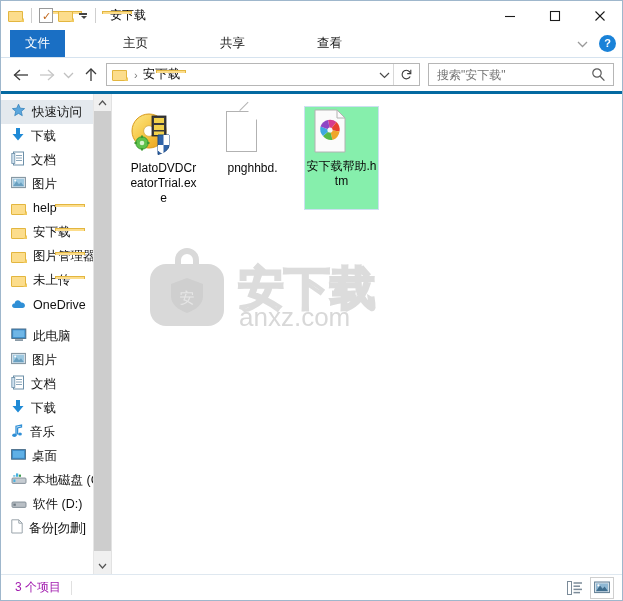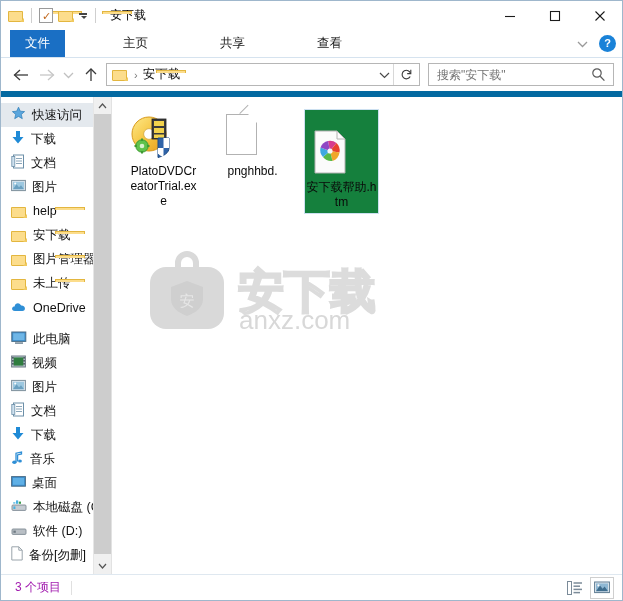--- a/index.html
+++ b/index.html
@@ -259,21 +259,21 @@
   }
   .search-ico {
     position: absolute;
     right: 7px; top: 3px;
   }
 
   
   .content {
     flex: 1;
     display: flex;
-    border-top: 6px solid #0369a1;
+    border-top: 3px solid #0369a1;
     min-height: 0;
     position: relative;
   }
   .navpane {
     width: 110px;
     flex: none;
     background: #ffffff;
     position: relative;
     overflow: hidden;
   }
@@ -343,22 +343,22 @@
   .fitem {
     width: 75px;
     display: flex;
     flex-direction: column;
     padding: 3px 2px 4px 2px;
     box-sizing: border-box;
     margin-right: 14px;
   }
   .fitem.selected {
     border: 1px solid #cce0f0;
-    background: #15803d;
-    padding: 18px 1px 3px 1px;
+    background: #86efac;
+    padding: 0 1px 3px 1px;
   }
   .ficon {
     width: 48px; height: 48px;
     position: relative;
     margin-bottom: 4px;
   }
   .flabel {
     font-size: 12px;
     line-height: 15px;
     text-align: center;
@@ -674,35 +674,20 @@
           <span class="ico">
             <svg width="16" height="14" viewBox="0 0 16 14">
                 <rect x="0.8" y="1" width="14" height="9.4" fill="#3c8fd0" stroke="#4a6d87" stroke-width="1"></rect>
                 <rect x="2.2" y="2.3" width="11.2" height="6.8" fill="#6fb6e6"></rect>
                 <rect x="4" y="11.2" width="8" height="1.8" fill="#8a9aa6"></rect>
               </svg>
           </span>
           <span class="nlabel">此电脑</span>
         </div>
 
-        <div class="navitem ind1">
-          <span class="ico">
-            <svg width="15" height="13" viewBox="0 0 15 13">
-                <rect x="0.6" y="1" width="13.8" height="11" fill="#b9c4cc" stroke="#6e7c86" stroke-width="1"></rect>
-                <rect x="2.6" y="2.4" width="9.8" height="8.2" fill="#2f7d3f"></rect>
-                <rect x="1.2" y="2" width="1.4" height="1.6" fill="#3d4a53"></rect>
-                <rect x="1.2" y="5" width="1.4" height="1.6" fill="#3d4a53"></rect>
-                <rect x="1.2" y="8" width="1.4" height="1.6" fill="#3d4a53"></rect>
-                <rect x="12.4" y="2" width="1.4" height="1.6" fill="#3d4a53"></rect>
-                <rect x="12.4" y="5" width="1.4" height="1.6" fill="#3d4a53"></rect>
-                <rect x="12.4" y="8" width="1.4" height="1.6" fill="#3d4a53"></rect>
-              </svg>
-          </span>
-          <span class="nlabel">视频</span>
-        </div>
 
         <div class="navitem ind1">
           <span class="ico">
             <svg width="15" height="13" viewBox="0 0 15 13">
                 <rect x="0.6" y="1.4" width="13.8" height="10.2" fill="#dfe8ef" stroke="#7d8f9c" stroke-width="1"></rect>
                 <rect x="2" y="2.8" width="11" height="7.4" fill="#9dc8e0"></rect>
                 <polygon points="2,10.2 5.5,5.2 8,8.2 10,6.2 13,10.2" fill="#6aa0c0"></polygon>
                 <circle cx="4.2" cy="4.6" r="1" fill="#fdfdfd"></circle>
               </svg>
           </span>

